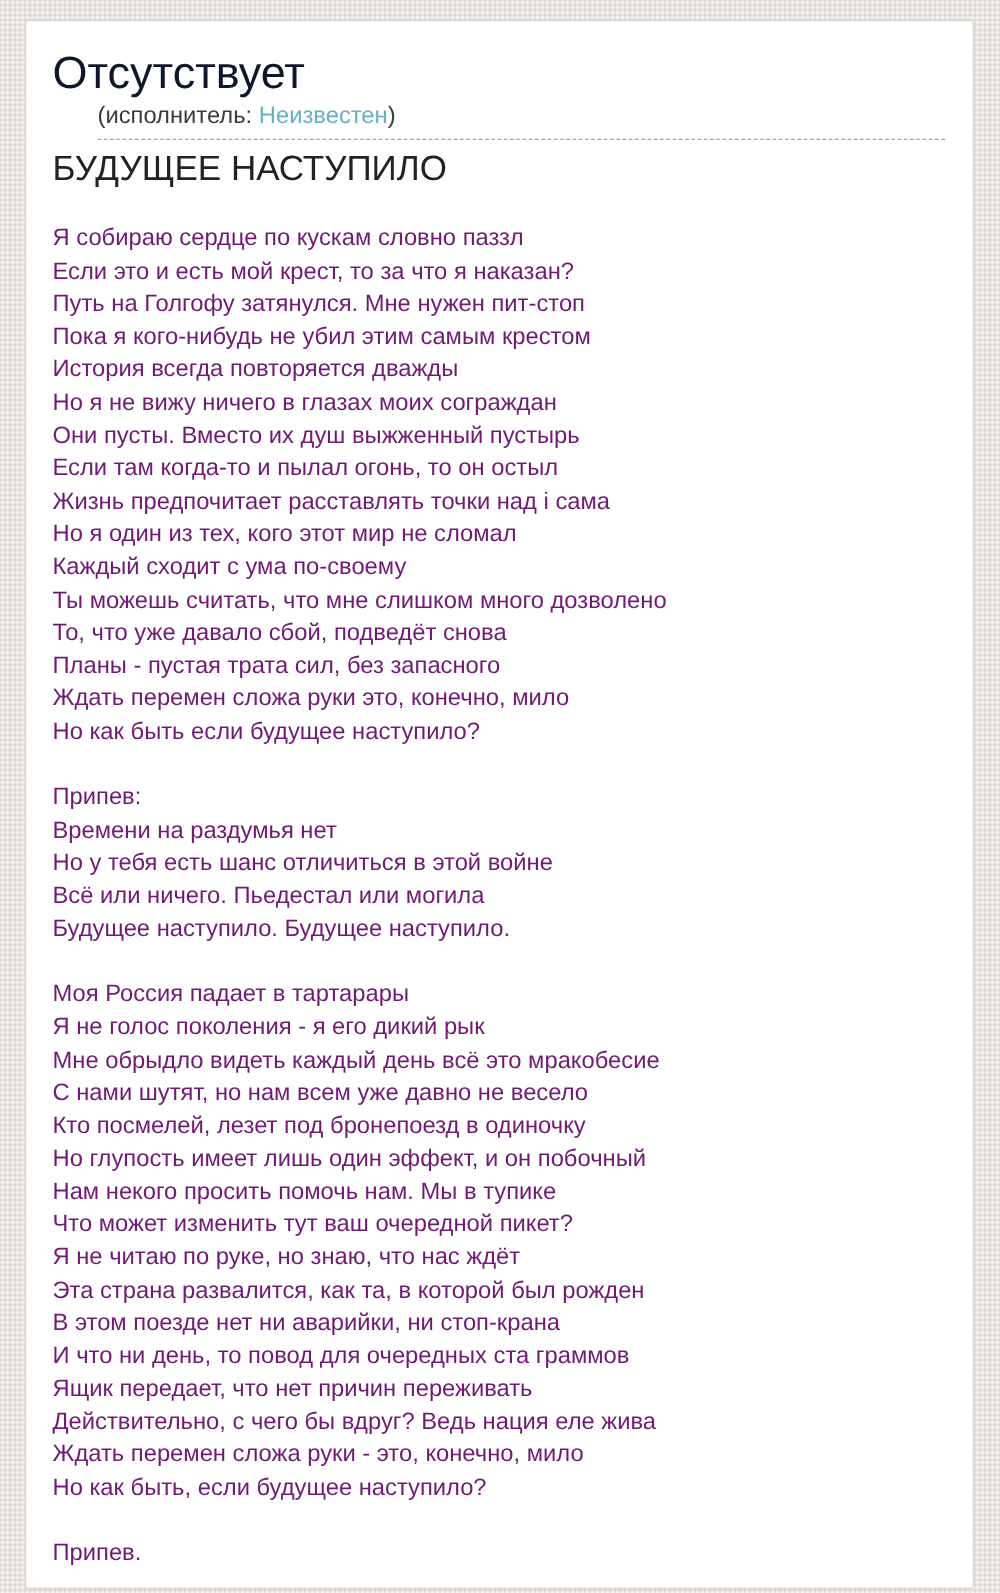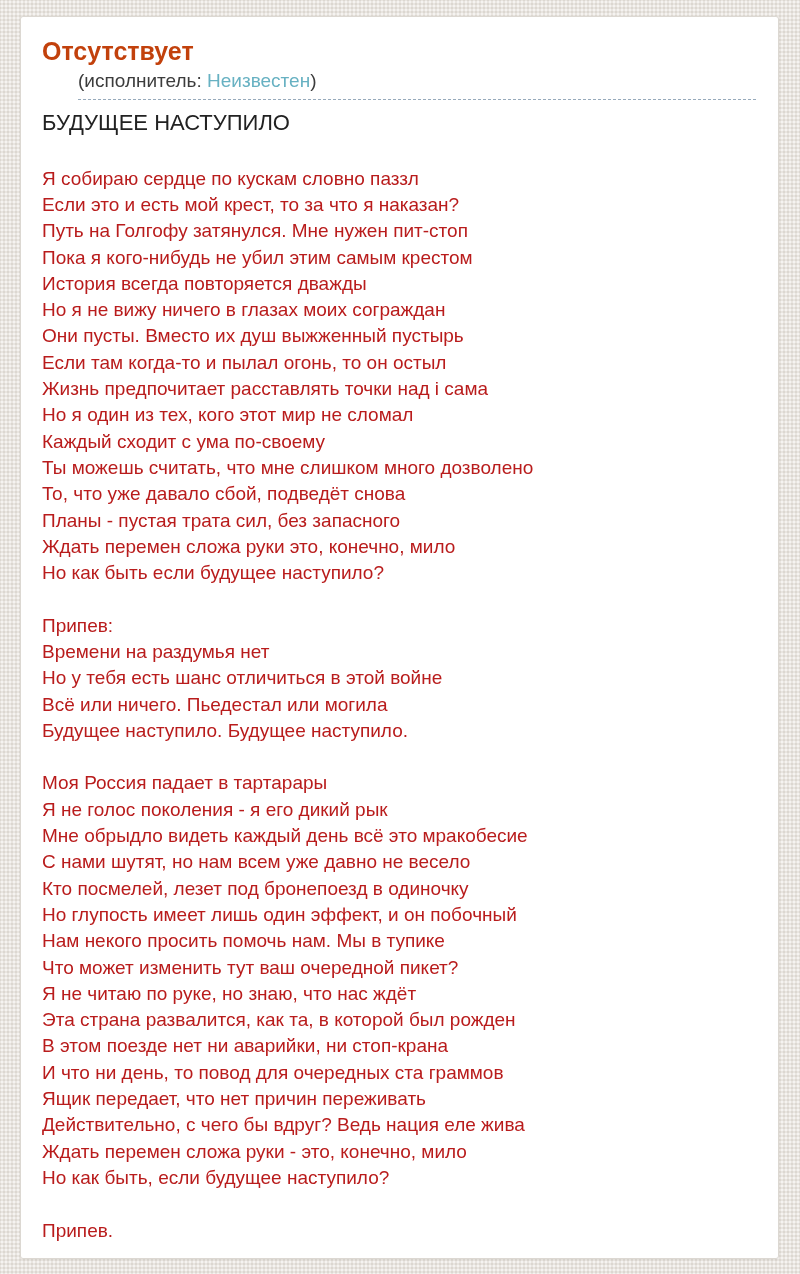--- a/index.html
+++ b/index.html
@@ -23,23 +23,23 @@
     background: #ffffff;
     border: 1px solid #dcd8d2;
     border-radius: 3px;
     box-shadow: 0 1px 2px rgba(0,0,0,0.04);
     margin: 16px 21px 23px 20px;
     min-height: 1235px;
     padding: 20px 22px 14px 21px;
   }
 
   .track-title {
-    color: #c2410c;
-    font-size: 25px;
-    font-weight: 700;
+    color: #0f172a;
+    font-size: 36px;
+    font-weight: 400;
     line-height: 1.15;
   }
 
   .artist-line {
     margin-top: 5px;
     padding-bottom: 7px;
     border-bottom: 1px dashed #97aabb;
     font-size: 19px;
     color: #3c3c3c;
     line-height: 1.1;
@@ -47,31 +47,31 @@
   }
 
   .artist-link {
     color: #67b1c2;
     text-decoration: none;
     cursor: pointer;
   }
 
   .song-title {
     margin-top: 11px;
-    font-size: 22px;
+    font-size: 28px;
     font-weight: 400;
     color: #222222;
     line-height: 24px;
   }
 
   .lyrics {
     margin-top: 31px;
     font-size: 19px;
     line-height: 26.3px;
-    color: #b91c1c;
+    color: #701a75;
     white-space: pre-line;
   }
 </style>
 </head>
 <body>
 
 <div class="card">
 
   <h1 class="track-title">Отсутствует</h1>
 

